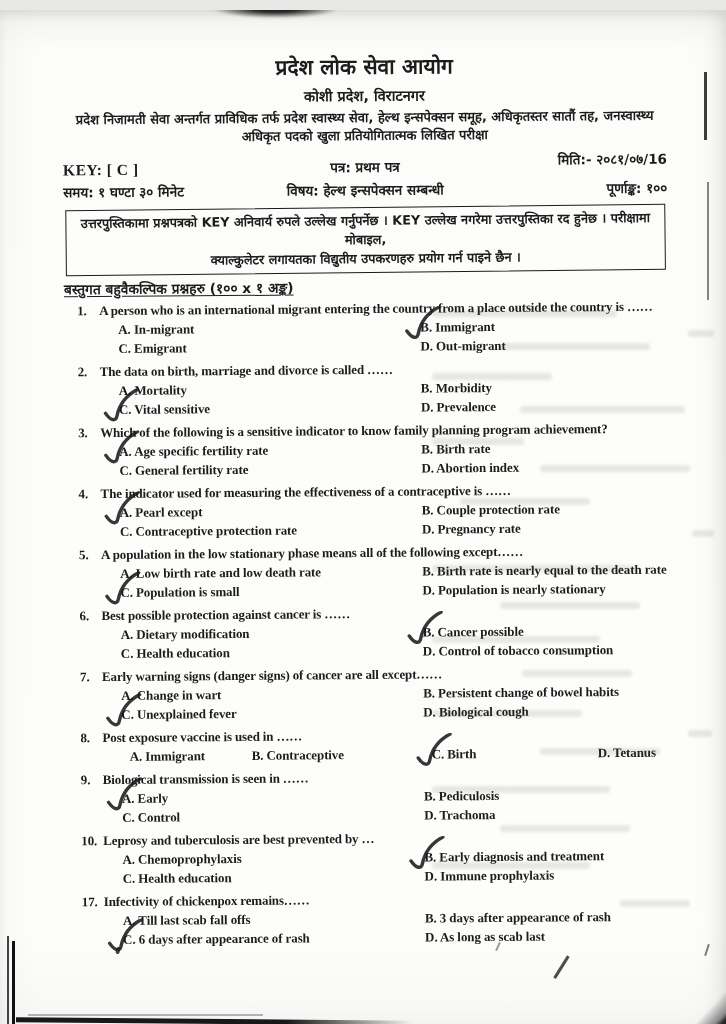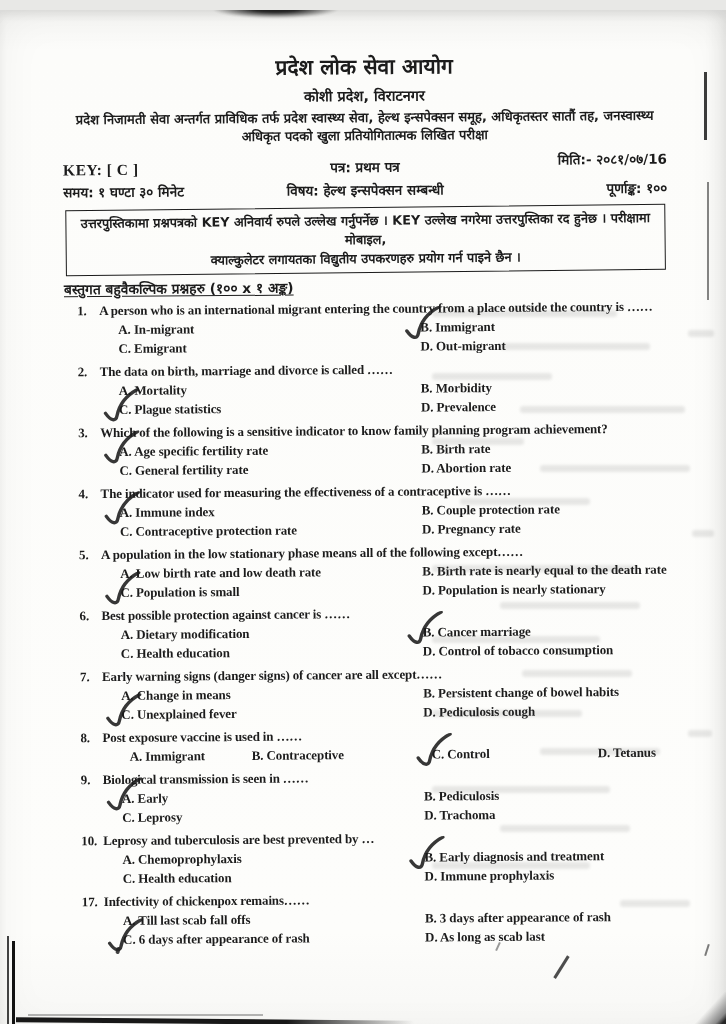--- a/index.html
+++ b/index.html
@@ -141,21 +141,21 @@
 
   <div class="option">
     
     <span class="opt-label">B. Morbidity</span>
   </div>
 
   <div class="option">
     <svg class="check" viewBox="0 0 40 34">
       <path d="M3 20 C7 28 12 30 14 24 C18 13 27 5 38 1"></path>
     </svg>
-    <span class="opt-label">C. Plague statistics</span>
+    <span class="opt-label">C. Vital sensitive</span>
   </div>
 
   <div class="option">
     
     <span class="opt-label">D. Prevalence</span>
   </div>
 </div>
   </div>
 
   <div class="question">
@@ -176,36 +176,36 @@
     <span class="opt-label">B. Birth rate</span>
   </div>
 
   <div class="option">
     
     <span class="opt-label">C. General fertility rate</span>
   </div>
 
   <div class="option">
     
-    <span class="opt-label">D. Abortion rate</span>
+    <span class="opt-label">D. Abortion index</span>
   </div>
 </div>
   </div>
 
   <div class="question">
     <div class="q-line">
       <span class="q-num">4.</span>
       <span class="q-text">The indicator used for measuring the effectiveness of a contraceptive is ……</span>
     </div>
     <div class="options">
   <div class="option">
     <svg class="check" viewBox="0 0 40 34">
       <path d="M3 20 C7 28 12 30 14 24 C18 13 27 5 38 1"></path>
     </svg>
-    <span class="opt-label">A. Immune index</span>
+    <span class="opt-label">A. Pearl except</span>
   </div>
 
   <div class="option">
     
     <span class="opt-label">B. Couple protection rate</span>
   </div>
 
   <div class="option">
     
     <span class="opt-label">C. Contraceptive protection rate</span>
@@ -256,21 +256,21 @@
     <div class="options">
   <div class="option">
     
     <span class="opt-label">A. Dietary modification</span>
   </div>
 
   <div class="option">
     <svg class="check" viewBox="0 0 40 34">
       <path d="M3 20 C7 28 12 30 14 24 C18 13 27 5 38 1"></path>
     </svg>
-    <span class="opt-label">B. Cancer marriage</span>
+    <span class="opt-label">B. Cancer possible</span>
   </div>
 
   <div class="option">
     
     <span class="opt-label">C. Health education</span>
   </div>
 
   <div class="option">
     
     <span class="opt-label">D. Control of tobacco consumption</span>
@@ -279,38 +279,38 @@
   </div>
 
   <div class="question">
     <div class="q-line">
       <span class="q-num">7.</span>
       <span class="q-text">Early warning signs (danger signs) of cancer are all except……</span>
     </div>
     <div class="options">
   <div class="option">
     
-    <span class="opt-label">A. Change in means</span>
+    <span class="opt-label">A. Change in wart</span>
   </div>
 
   <div class="option">
     
     <span class="opt-label">B. Persistent change of bowel habits</span>
   </div>
 
   <div class="option">
     <svg class="check" viewBox="0 0 40 34">
       <path d="M3 20 C7 28 12 30 14 24 C18 13 27 5 38 1"></path>
     </svg>
     <span class="opt-label">C. Unexplained fever</span>
   </div>
 
   <div class="option">
     
-    <span class="opt-label">D. Pediculosis cough</span>
+    <span class="opt-label">D. Biological cough</span>
   </div>
 </div>
   </div>
 
   <div class="question">
     <div class="q-line">
       <span class="q-num">8.</span>
       <span class="q-text">Post exposure vaccine is used in ……</span>
     </div>
     <div class="options row4">
@@ -321,21 +321,21 @@
 
   <div class="option">
     
     <span class="opt-label">B. Contraceptive</span>
   </div>
 
   <div class="option">
     <svg class="check" viewBox="0 0 40 34">
       <path d="M3 20 C7 28 12 30 14 24 C18 13 27 5 38 1"></path>
     </svg>
-    <span class="opt-label">C. Control</span>
+    <span class="opt-label">C. Birth</span>
   </div>
 
   <div class="option">
     
     <span class="opt-label">D. Tetanus</span>
   </div>
 </div>
   </div>
 
   <div class="question">
@@ -351,21 +351,21 @@
     <span class="opt-label">A. Early</span>
   </div>
 
   <div class="option">
     
     <span class="opt-label">B. Pediculosis</span>
   </div>
 
   <div class="option">
     
-    <span class="opt-label">C. Leprosy</span>
+    <span class="opt-label">C. Control</span>
   </div>
 
   <div class="option">
     
     <span class="opt-label">D. Trachoma</span>
   </div>
 </div>
   </div>
 
   <div class="question">

